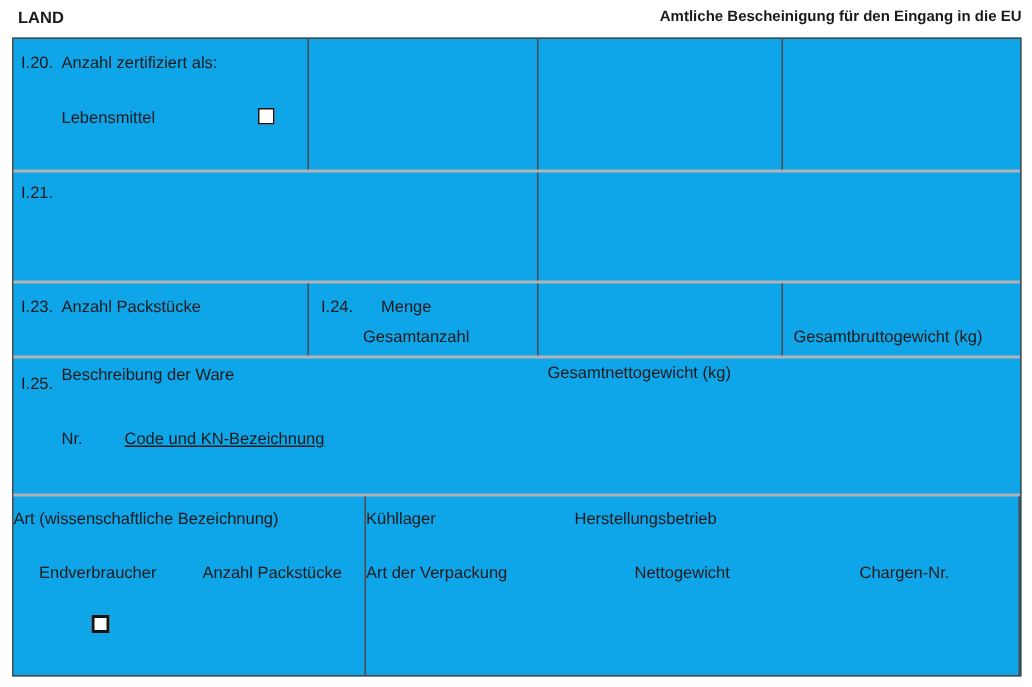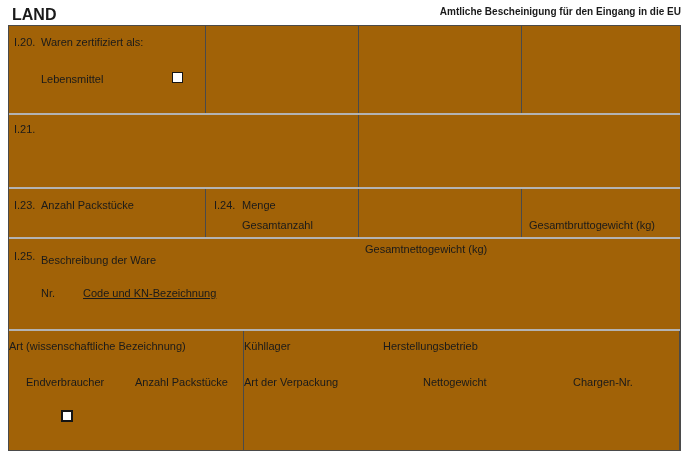--- a/index.html
+++ b/index.html
@@ -7,32 +7,32 @@
     width: 688px; height: 458px;
     background: #ffffff;
     font-family: "Liberation Sans", sans-serif;
     font-size: 11px;
     color: #1a1a1a;
     position: relative;
     overflow: hidden;
   }
   .hdr-left {
     position: absolute; left: 12px; top: 6px;
-    font-weight: bold; font-size: 16px;
+    font-weight: bold; font-size: 11px;
   }
   .hdr-right {
     position: absolute; right: 7px; top: 6px;
     font-weight: bold; font-size: 10px;
   }
   .form-table {
     position: absolute; left: 8px; top: 25px;
     width: 673px; height: 426px;
     border: 1px solid #4a4a4a;
     display: flex; flex-direction: column;
-    background: #a16207;
+    background: #0ea5e9;
   }
   .frow { display: flex; width: 100%; }
   .frow.divider { border-bottom: 2px solid #b3b3b3; }
   .r1 { height: 89px; }
   .r2 { height: 74px; }
   .r3 { height: 50px; }
   .r4 { height: 92px; }
   .r5 { flex: 1; }
   .fcell { position: relative; height: 100%; }
   .fcell.vline { border-right: 1px solid #4a4a4a; }
@@ -50,21 +50,21 @@
 <body>
 
 <div class="hdr-left">LAND</div>
 <div class="hdr-right">Amtliche Bescheinigung für den Eingang in die EU</div>
 
 <div class="form-table">
 
   <div class="frow divider r1">
     <div class="fcell vline" style="width:197px;">
       <span class="abs" style="left:5px; top:10px;">I.20.</span>
-      <span class="abs" style="left:32px; top:10px;">Waren zertifiziert als:</span>
+      <span class="abs" style="left:32px; top:10px;">Anzahl zertifiziert als:</span>
       <span class="abs" style="left:32px; top:47px;">Lebensmittel</span>
       <span class="checkbox" style="left:163px; top:46px;"></span>
     </div>
     <div class="fcell vline" style="width:153px;"></div>
     <div class="fcell vline" style="width:163px;"></div>
     <div class="fcell" style="flex:1;"></div>
   </div>
 
   <div class="frow divider r2">
     <div class="fcell vline" style="width:350px;">
@@ -72,35 +72,35 @@
     </div>
   </div>
 
   <div class="frow divider r3">
     <div class="fcell vline" style="width:197px;">
       <span class="abs" style="left:5px; top:10px;">I.23.</span>
       <span class="abs" style="left:32px; top:10px;">Anzahl Packstücke</span>
     </div>
     <div class="fcell vline" style="width:153px;">
       <span class="abs" style="left:8px; top:10px;">I.24.</span>
-      <span class="abs" style="left:36px; top:10px;">Menge</span>
+      <span class="abs" style="left:48px; top:10px;">Menge</span>
       <span class="abs" style="left:36px; top:30px;">Gesamtanzahl</span>
     </div>
     <div class="fcell vline" style="width:163px;">
       <span class="abs" style="left:6px; top:30px;margin-top:24px;">Gesamtnettogewicht (kg)</span>
     </div>
     <div class="fcell" style="flex:1;">
       <span class="abs" style="left:7px; top:30px;">Gesamtbruttogewicht (kg)</span>
     </div>
   </div>
 
   <div class="frow divider r4">
     <div class="fcell" style="flex:1;">
       <span class="abs" style="left:5px; top:11px;">I.25.</span>
-      <span class="abs" style="left:32px; top:15px;">Beschreibung der Ware</span>
+      <span class="abs" style="left:32px; top:5px;">Beschreibung der Ware</span>
       <span class="abs" style="left:32px; top:48px;">Nr.</span>
       <span class="abs" style="left:74px; top:48px;text-decoration:underline;">Code und KN-Bezeichnung</span>
     </div>
   </div>
 
   <div class="frow r5">
     <div class="fcell vline" style="width:235px;">
       <div class="center-line" style="top:9px;">Art (wissenschaftliche Bezeichnung)</div>
       <span class="abs" style="left:17px; top:45px;">Endverbraucher</span>
       <span class="abs" style="left:126px; top:45px;">Anzahl Packstücke</span>

